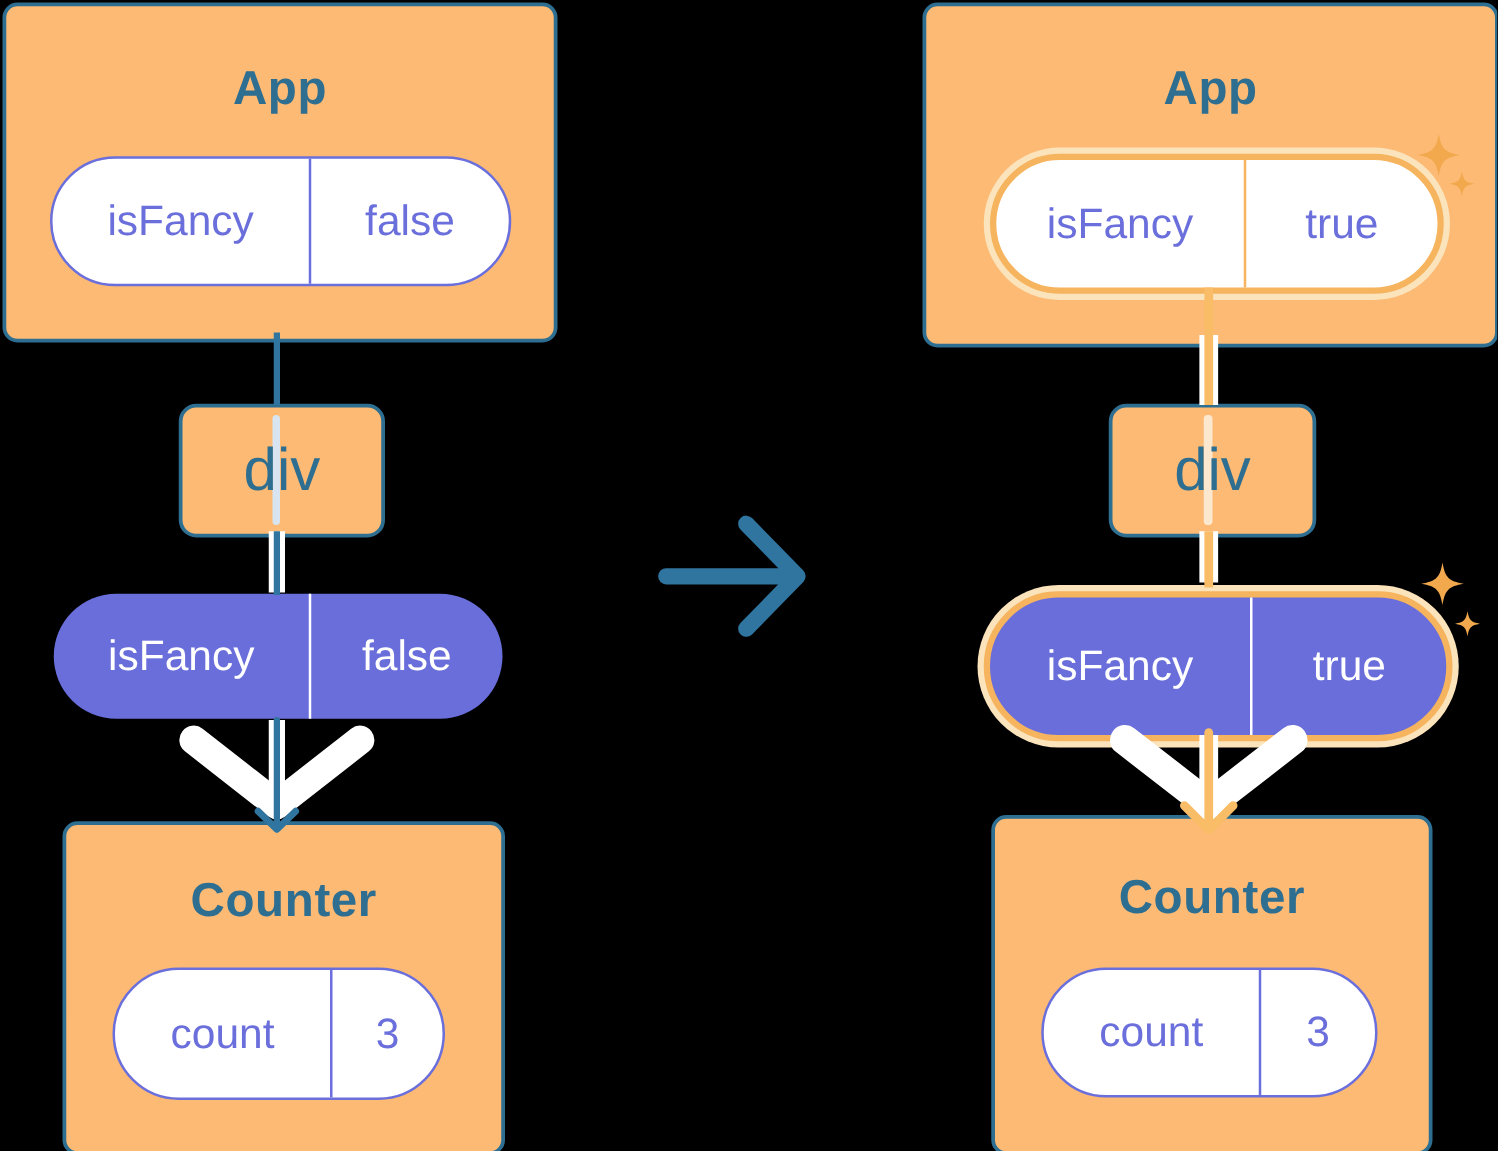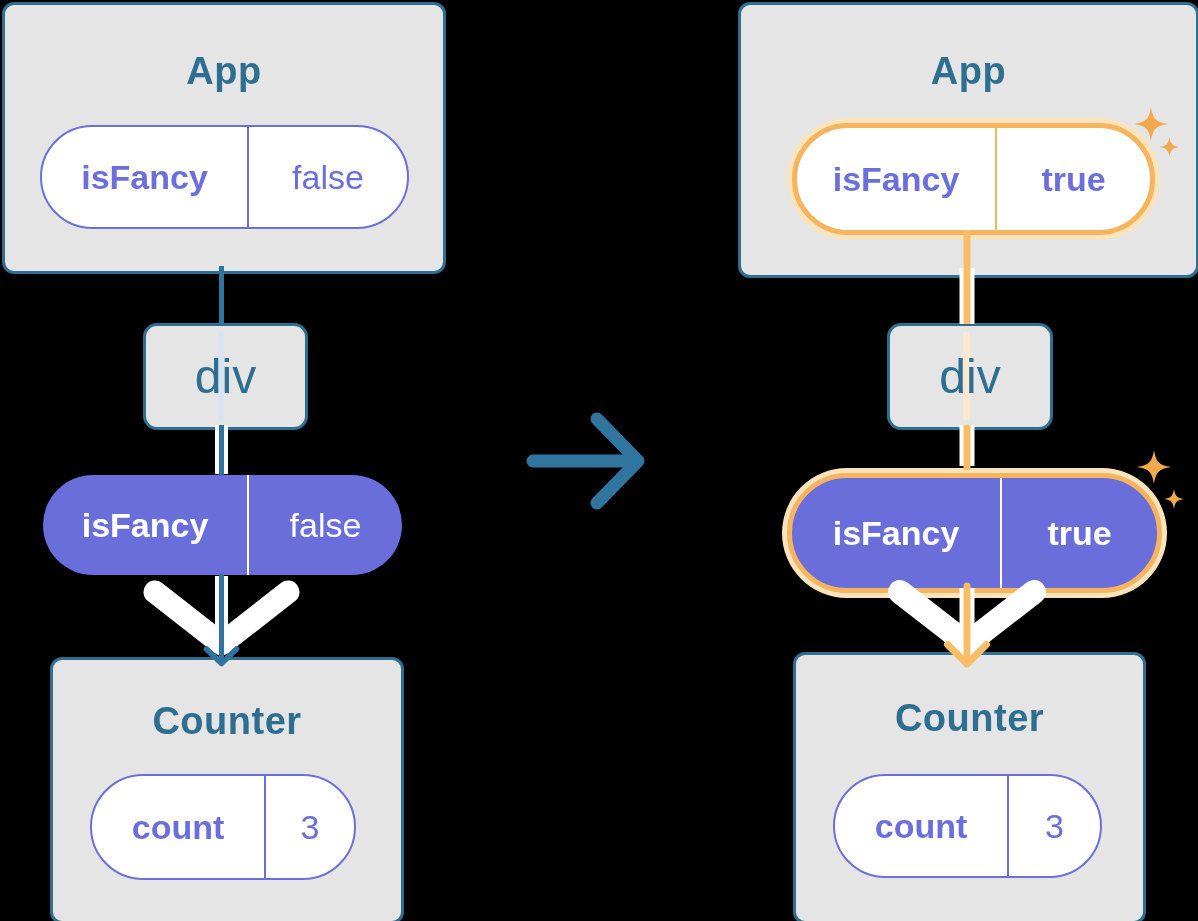--- a/index.html
+++ b/index.html
@@ -11,35 +11,35 @@
     --teal-line:#3074A0;
     --purple:#696EDB;
     --purple-text:#6B6FDB;
     --orange:#F5B45D;
     --orange-pale:#FBE3BC;
     --orange-line:#F8BD66;
     --sparkle:#F2A94E;
     --pale-blue:#D8E4F0;
     --pale-orange:#FBE8CF;
   }
-  .box{position:absolute;background:#e5e5e5;border:3px solid var(--teal-border);border-radius:12px;}
+  .box{position:absolute;background:#fdba74;border:3px solid var(--teal-border);border-radius:12px;}
   .title{position:absolute;left:0;right:0;text-align:center;color:var(--teal-text);
          font-size:38px;font-weight:600;letter-spacing:.5px;}
   .pill{position:absolute;display:flex;border-radius:999px;font-size:34px;}
   .pill-white{background:#fff;border:2.5px solid var(--purple-text);color:var(--purple-text);}
   .pill-purple{background:var(--purple);color:#fff;}
   .pill-fancy{border:5px solid var(--orange);box-shadow:0 0 0 5px var(--orange-pale);}
   .pill-fancy.on-white{background:#fff;color:var(--purple-text);}
   .pill-fancy.on-purple{background:var(--purple);color:#fff;}
   .cell{display:flex;align-items:center;justify-content:center;flex:1;}
-  .cell-key{flex:none;font-weight:bold;}
+  .cell-key{flex:none;}
   .div-key{border-right:2px solid var(--purple-text);}
   .div-white{border-right:2px solid #fff;}
   .div-orange{border-right:2px solid var(--orange);}
-  .bold{font-weight:700;}
+  .bold{font-weight:400;}
   .div-label{position:absolute;inset:0;display:flex;align-items:center;justify-content:center;
              font-size:48px;font-weight:500;color:var(--teal-text);}
   .inner-line{position:absolute;border-radius:3px;}
   .overlay{position:absolute;left:0;top:0;z-index:5;pointer-events:none;}
   .overlay *{fill:none;}
   .st{stroke:var(--teal-line);}
   .so{stroke:var(--orange-line);}
   .sw{stroke:#fff;}
   .round{stroke-linecap:round;stroke-linejoin:round;}
   .spark{fill:var(--sparkle);stroke:none;}

